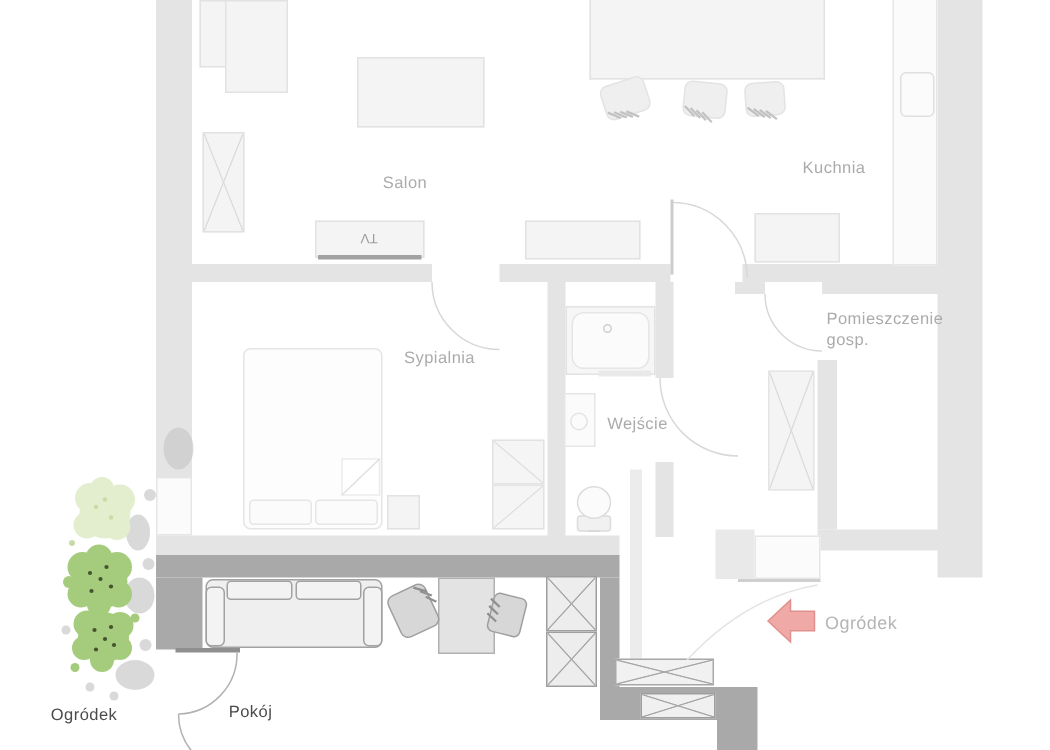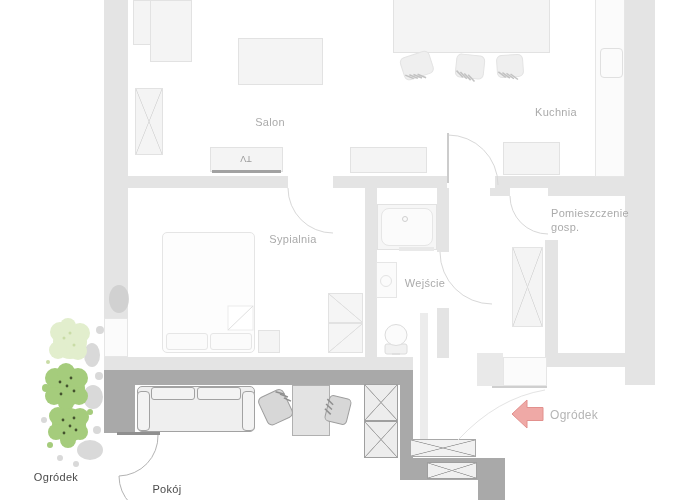--- a/index.html
+++ b/index.html
@@ -242,16 +242,16 @@
   <div class="lbl" style="left:270px;top:122px">Salon</div>
   <div class="lbl" style="left:556px;top:112px">Kuchnia</div>
   <div class="lbl" style="left:293px;top:239px">Sypialnia</div>
   <div class="lbl" style="left:425px;top:283px">Wejście</div>
   <div class="lbl lbl-left pg-label" style="left:551px;top:206px">
     <div>Pomieszczenie</div>
     <div>gosp.</div>
   </div>
   <div class="lbl lbl-entr" style="left:550px;top:408px">Ogródek</div>
   <div class="lbl lbl-dark" style="left:56px;top:477px">Ogródek</div>
-  <div class="lbl lbl-dark" style="left:167px;top:489px">Pokój</div>
+  <div class="lbl lbl-dark" style="left:167px;top:475px">Pokój</div>
   <div class="lbl lbl-tv" style="left:246px;top:159px">TV</div>
 
 </div>
 
 </body></html>

